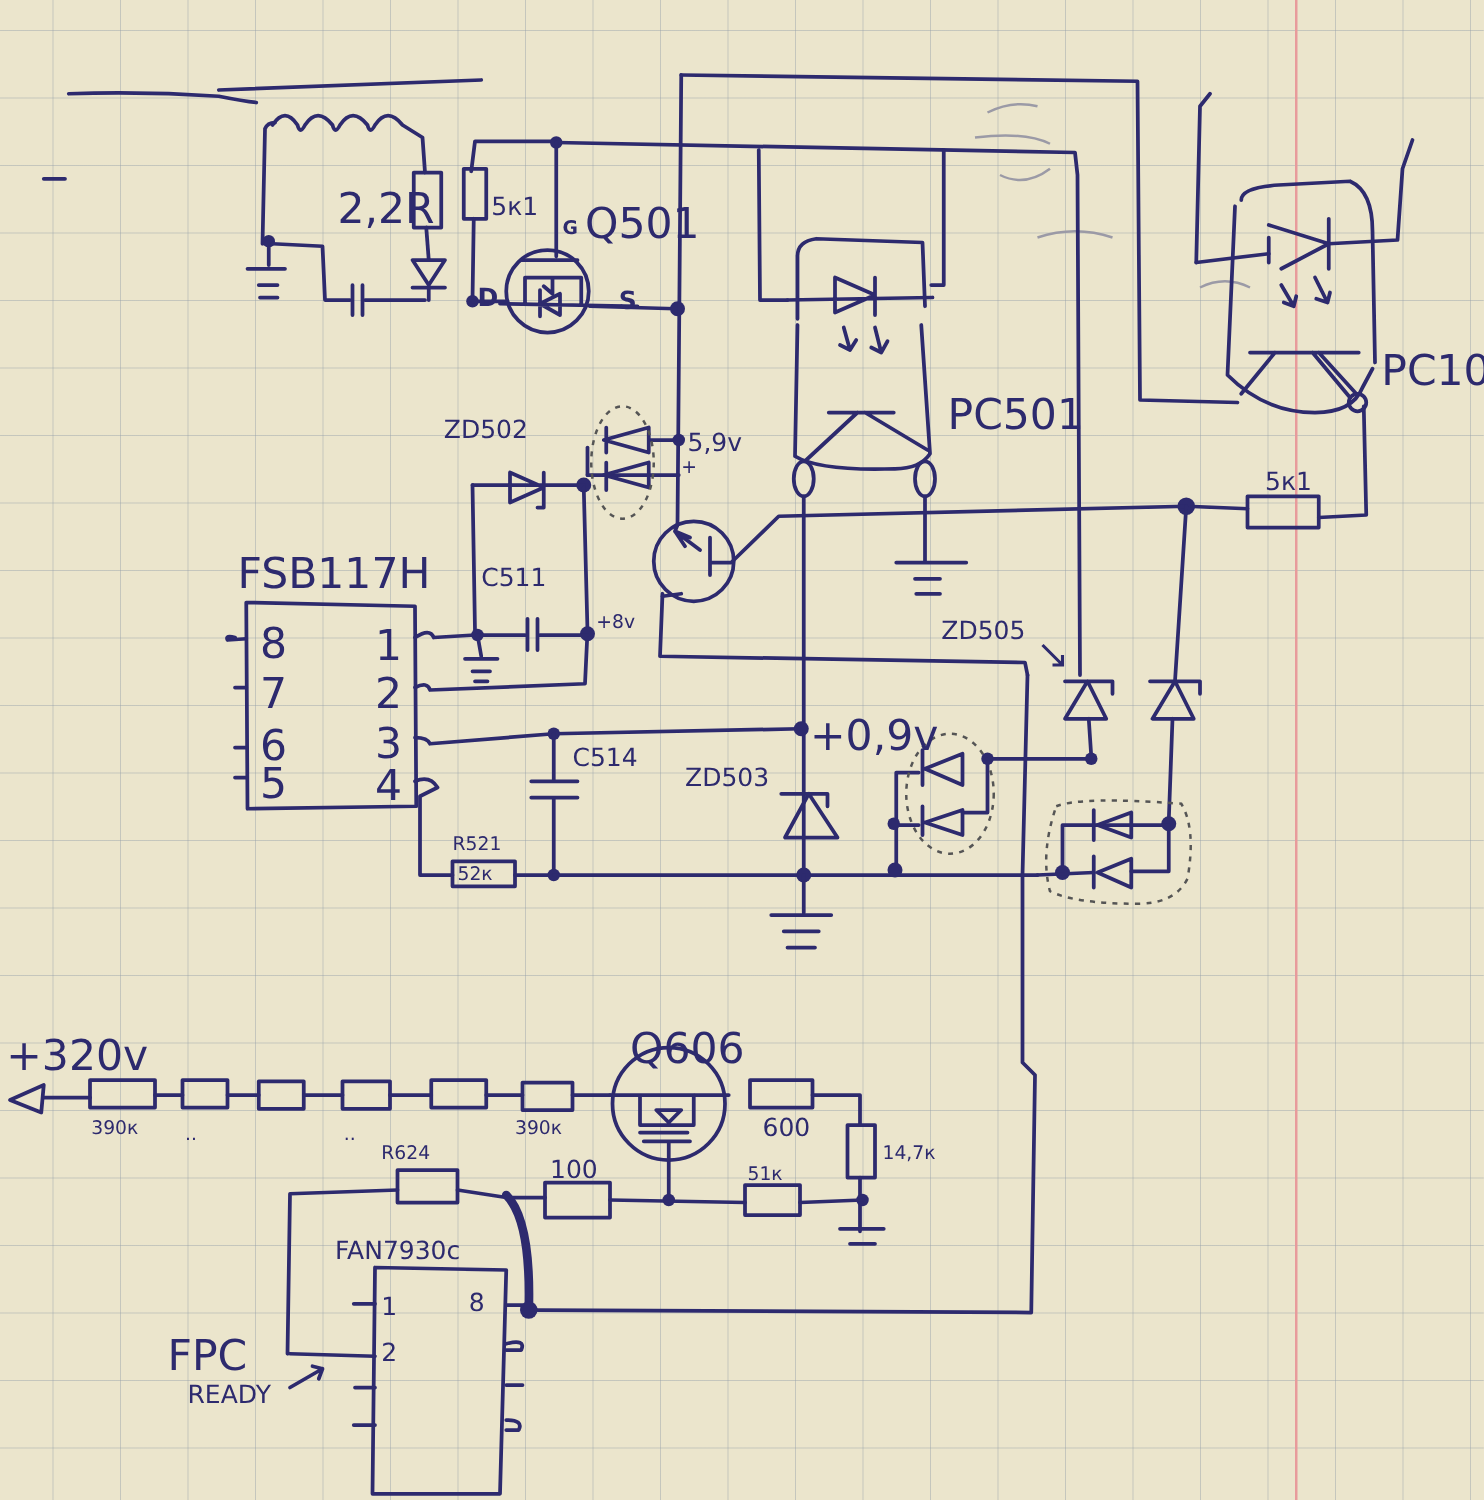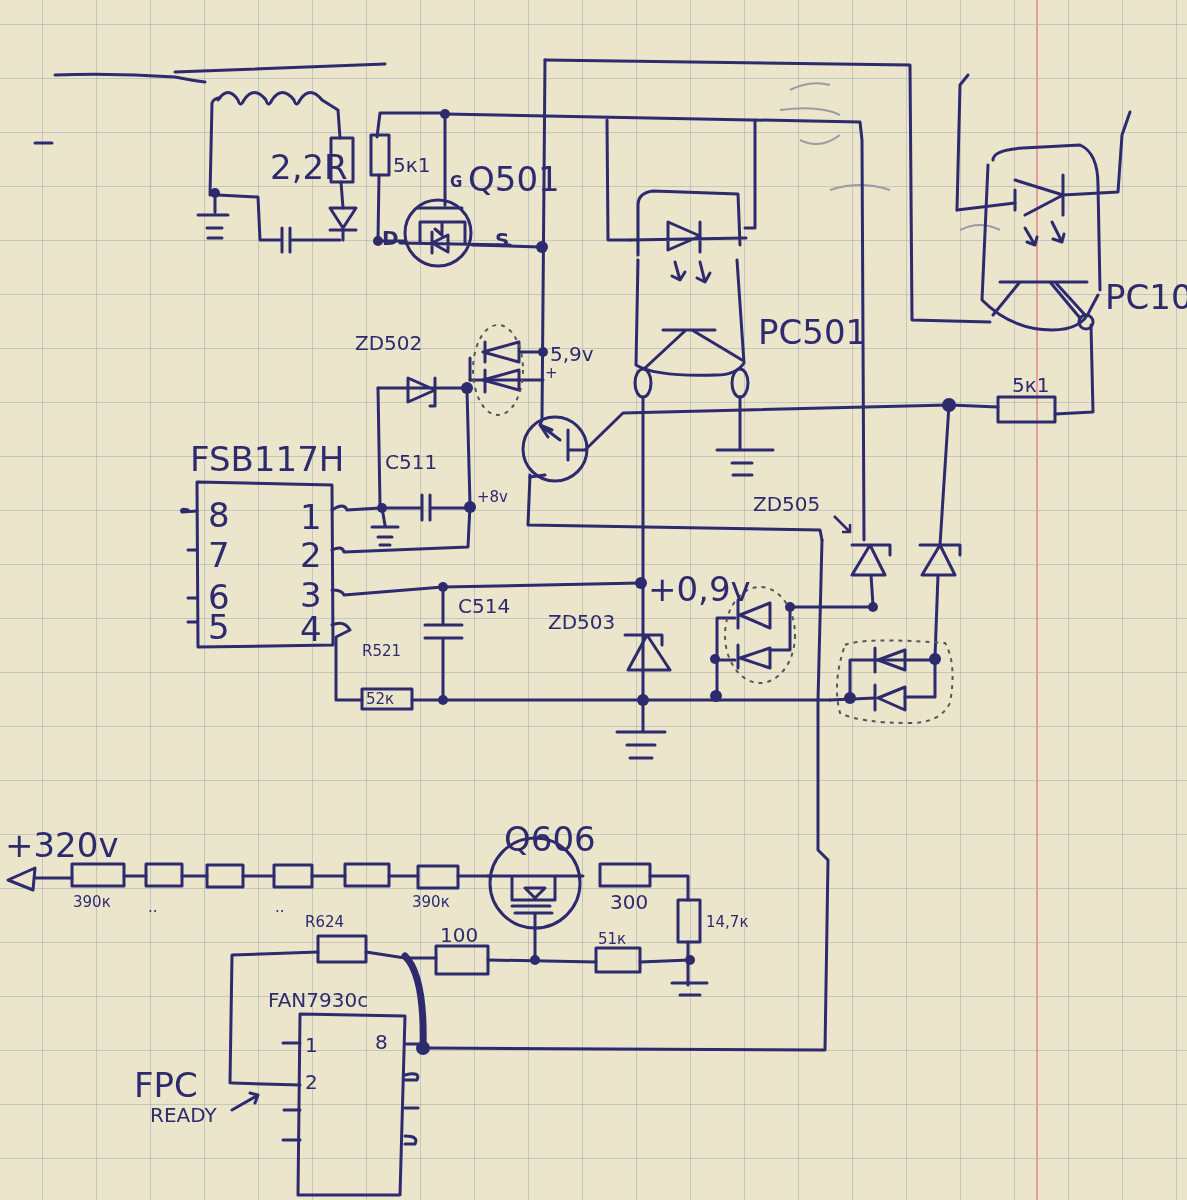--- a/index.html
+++ b/index.html
@@ -230,40 +230,40 @@
 <span class="lbl big" style="left:208px;top:498px">8</span>
 <span class="lbl big" style="left:208px;top:538px">7</span>
 <span class="lbl big" style="left:208px;top:580px">6</span>
 <span class="lbl big" style="left:208px;top:610px">5</span>
 <span class="lbl big" style="left:300px;top:500px">1</span>
 <span class="lbl big" style="left:300px;top:538px">2</span>
 <span class="lbl big" style="left:300px;top:578px">3</span>
 <span class="lbl big" style="left:300px;top:612px">4</span>
 
 <span class="lbl mid" style="left:458px;top:596px">C514</span>
-<span class="lbl sm" style="left:362px;top:644px">R521</span>
+<span class="lbl sm" style="left:362px;top:668px">R521</span>
 <span class="lbl sm" style="left:366px;top:692px">52к</span>
 <span class="lbl big" style="left:648px;top:572px">+0,9v</span>
 <span class="lbl mid" style="left:548px;top:612px">ZD503</span>
 
 <span class="lbl big" style="left:758px;top:315px">PC501</span>
 <span class="lbl big" style="left:1105px;top:280px">PC102</span>
 <span class="lbl mid" style="left:1012px;top:375px">5к1</span>
 <span class="lbl mid" style="left:753px;top:494px">ZD505</span>
 <svg style="position:absolute;left:830px;top:512px" width="30" height="30">
     <path d="M4 4 L20 20 M12 20 L20 20 L20 12" stroke="#2d2a6e" stroke-width="2.5" fill="none"></path>
   </svg>
 
 <span class="lbl big" style="left:5px;top:828px">+320v</span>
 <span class="lbl sm" style="left:73px;top:895px">390к</span>
 <span class="lbl sm" style="left:148px;top:900px">..</span>
 <span class="lbl sm" style="left:275px;top:900px">..</span>
 <span class="lbl sm" style="left:412px;top:895px">390к</span>
 <span class="lbl big" style="left:504px;top:822px">Q606</span>
-<span class="lbl mid" style="left:610px;top:892px">300</span>
+<span class="lbl mid" style="left:610px;top:892px">600</span>
 <span class="lbl sm" style="left:706px;top:915px">14,7к</span>
 <span class="lbl sm" style="left:305px;top:915px">R624</span>
 <span class="lbl mid" style="left:440px;top:925px">100</span>
 <span class="lbl sm" style="left:598px;top:932px">51к</span>
 
 <span class="lbl mid" style="left:268px;top:990px">FAN7930c</span>
 <span class="lbl mid" style="left:305px;top:1035px">1</span>
 <span class="lbl mid" style="left:305px;top:1072px">2</span>
 <span class="lbl mid" style="left:375px;top:1032px">8</span>
 <span class="lbl big" style="left:134px;top:1068px">FPC</span>

